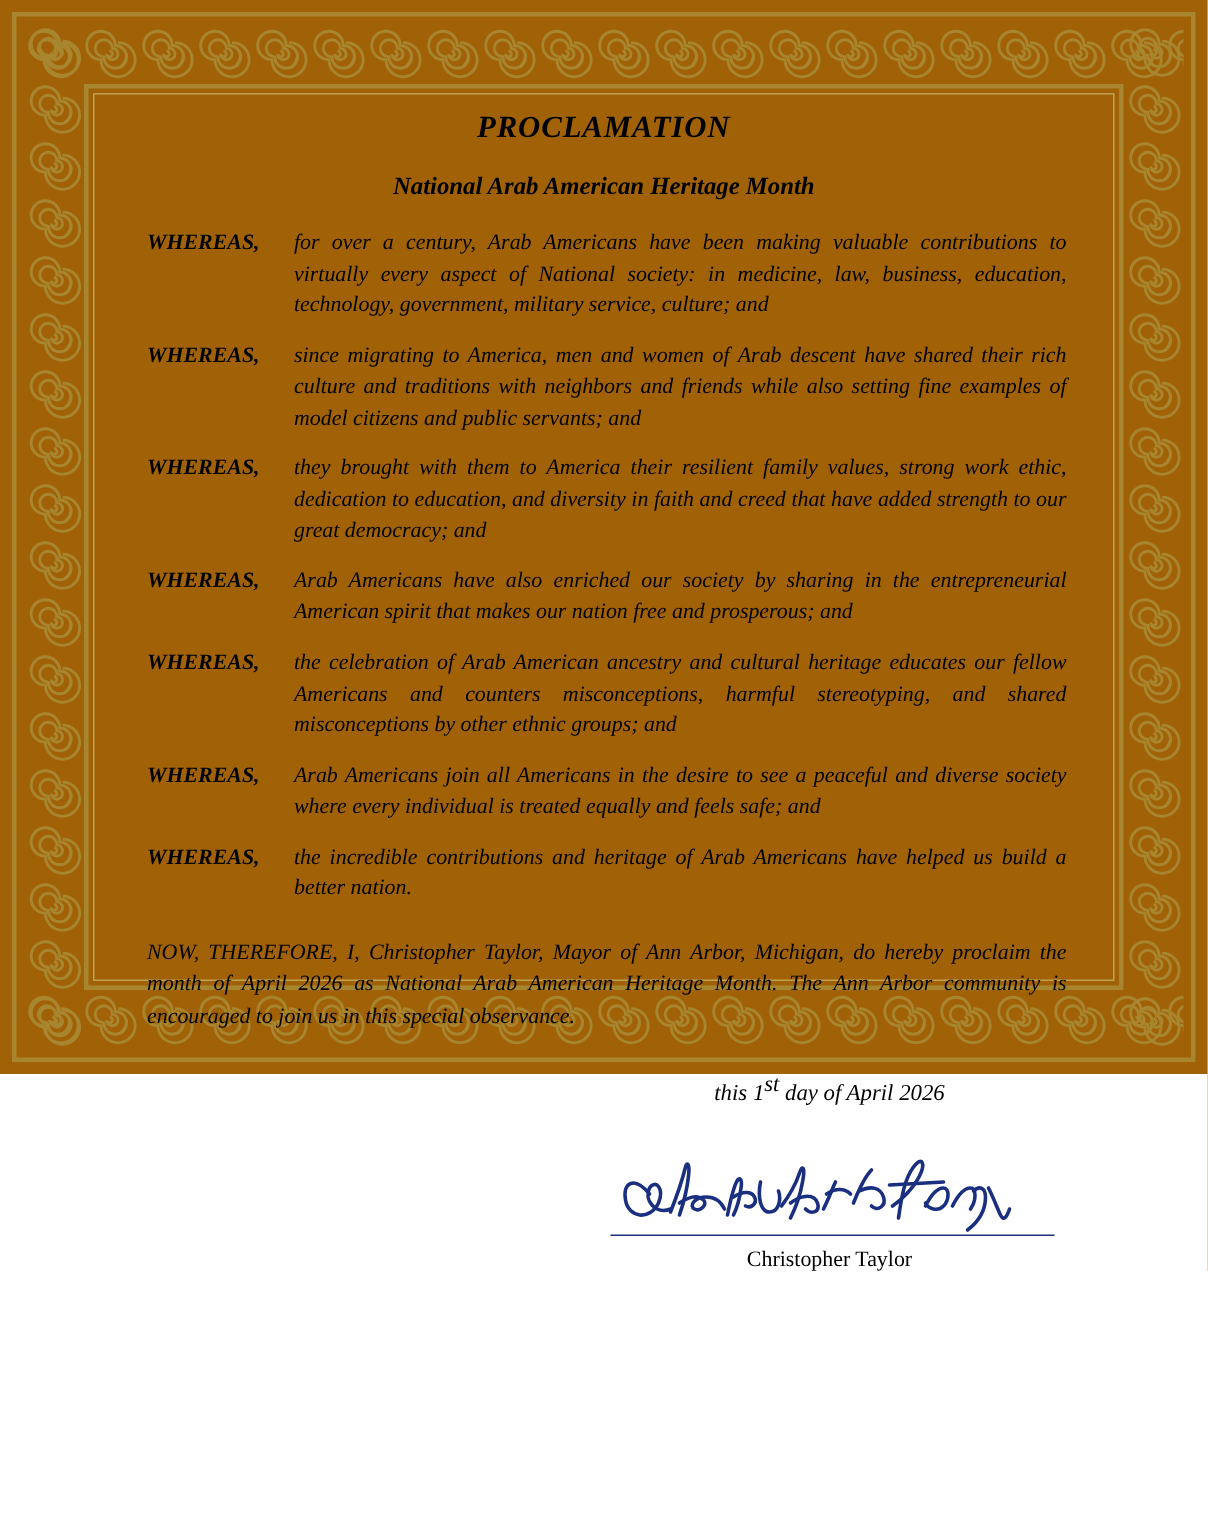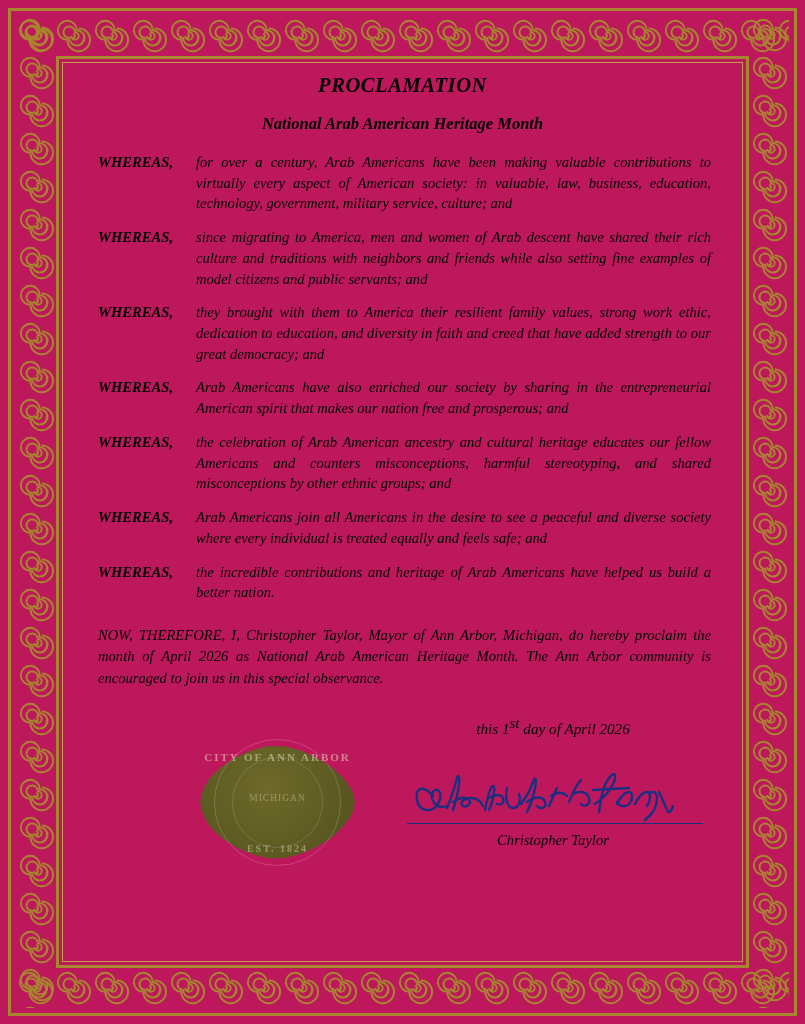--- a/index.html
+++ b/index.html
@@ -10,22 +10,22 @@
   body {
     width: 805px;
     height: 1024px;
     font-family: "Liberation Serif", serif;
     overflow: hidden;
   }
 
   .page {
     position: relative;
     width: 805px;
-    height: 1024px;
-    background: #be185d;
+    height: 716px;
+    background: #a16207;
     box-sizing: border-box;
   }
 
   
   .border-outer {
     position: absolute;
     left: 8px;
     top: 8px;
     right: 8px;
     bottom: 8px;
@@ -260,21 +260,20 @@
     margin-top: 18px;
   }
   .sig-line {
     position: absolute;
     left: 4px;
     right: 0;
     bottom: 4px;
     border-bottom: 1.4px solid #1b2f80;
   }
   .sig-name {
-    font-style: italic;
     font-size: 14.6px;
     color: #000000;
     margin-top: 4px;
   }
   .sig-role {
     font-style: italic;
     font-size: 14.6px;
     color: #000000;
     margin-top: 1px;
   }
@@ -693,21 +692,21 @@
   <div class="content">
 
     <div class="title-block">
       <div class="doc-title">PROCLAMATION</div>
       <div class="doc-subtitle">National Arab American Heritage Month</div>
     </div>
 
     <div id="clause-list">
         <div class="clause">
           <div class="clause-label">WHEREAS,</div>
-          <div class="clause-text">for over a century, Arab Americans have been making valuable contributions to virtually every aspect of American society: in valuable, law, business, education, technology, government, military service, culture; and</div>
+          <div class="clause-text">for over a century, Arab Americans have been making valuable contributions to virtually every aspect of National society: in medicine, law, business, education, technology, government, military service, culture; and</div>
         </div>
         <div class="clause">
           <div class="clause-label">WHEREAS,</div>
           <div class="clause-text">since migrating to America, men and women of Arab descent have shared their rich culture and traditions with neighbors and friends while also setting fine examples of model citizens and public servants; and</div>
         </div>
         <div class="clause">
           <div class="clause-label">WHEREAS,</div>
           <div class="clause-text">they brought with them to America their resilient family values, strong work ethic, dedication to education, and diversity in faith and creed that have added strength to our great democracy; and</div>
         </div>
         <div class="clause">
@@ -725,28 +724,20 @@
         <div class="clause">
           <div class="clause-label">WHEREAS,</div>
           <div class="clause-text">the incredible contributions and heritage of Arab Americans have helped us build a better nation.</div>
         </div>
       </div>
 
     <div class="proclaim">NOW, THEREFORE, I, Christopher Taylor, Mayor of Ann Arbor, Michigan, do hereby proclaim the month of April 2026 as National Arab American Heritage Month. The Ann Arbor community is encouraged to join us in this special observance.</div>
 
     <div class="sig-area">
 
-      <div class="seal">
-        <div class="seal-outer"></div>
-        <div class="seal-ring"></div>
-        <div class="seal-ring2"></div>
-        <div class="seal-text-top">CITY OF ANN ARBOR</div>
-        <div class="seal-text-mid">MICHIGAN</div>
-        <div class="seal-text-bottom">EST. 1824</div>
-      </div>
 
       <div class="sig-right">
         <div class="sig-hand">
           <div><span>this 1</span><sup>st</sup><span> day of April 2026</span></div>
         </div>
 
         <div class="sig-svg-wrap">
           <svg width="300" height="70" viewBox="0 0 300 70">
             <g fill="none" stroke="#1b2f80" stroke-width="2.4" stroke-linecap="round" stroke-linejoin="round">
               <path d="M30 38 C20 26, 12 30, 14 42 C16 54, 30 56, 36 44 C40 34, 34 28, 30 34 C26 42, 34 52, 44 48"></path>

